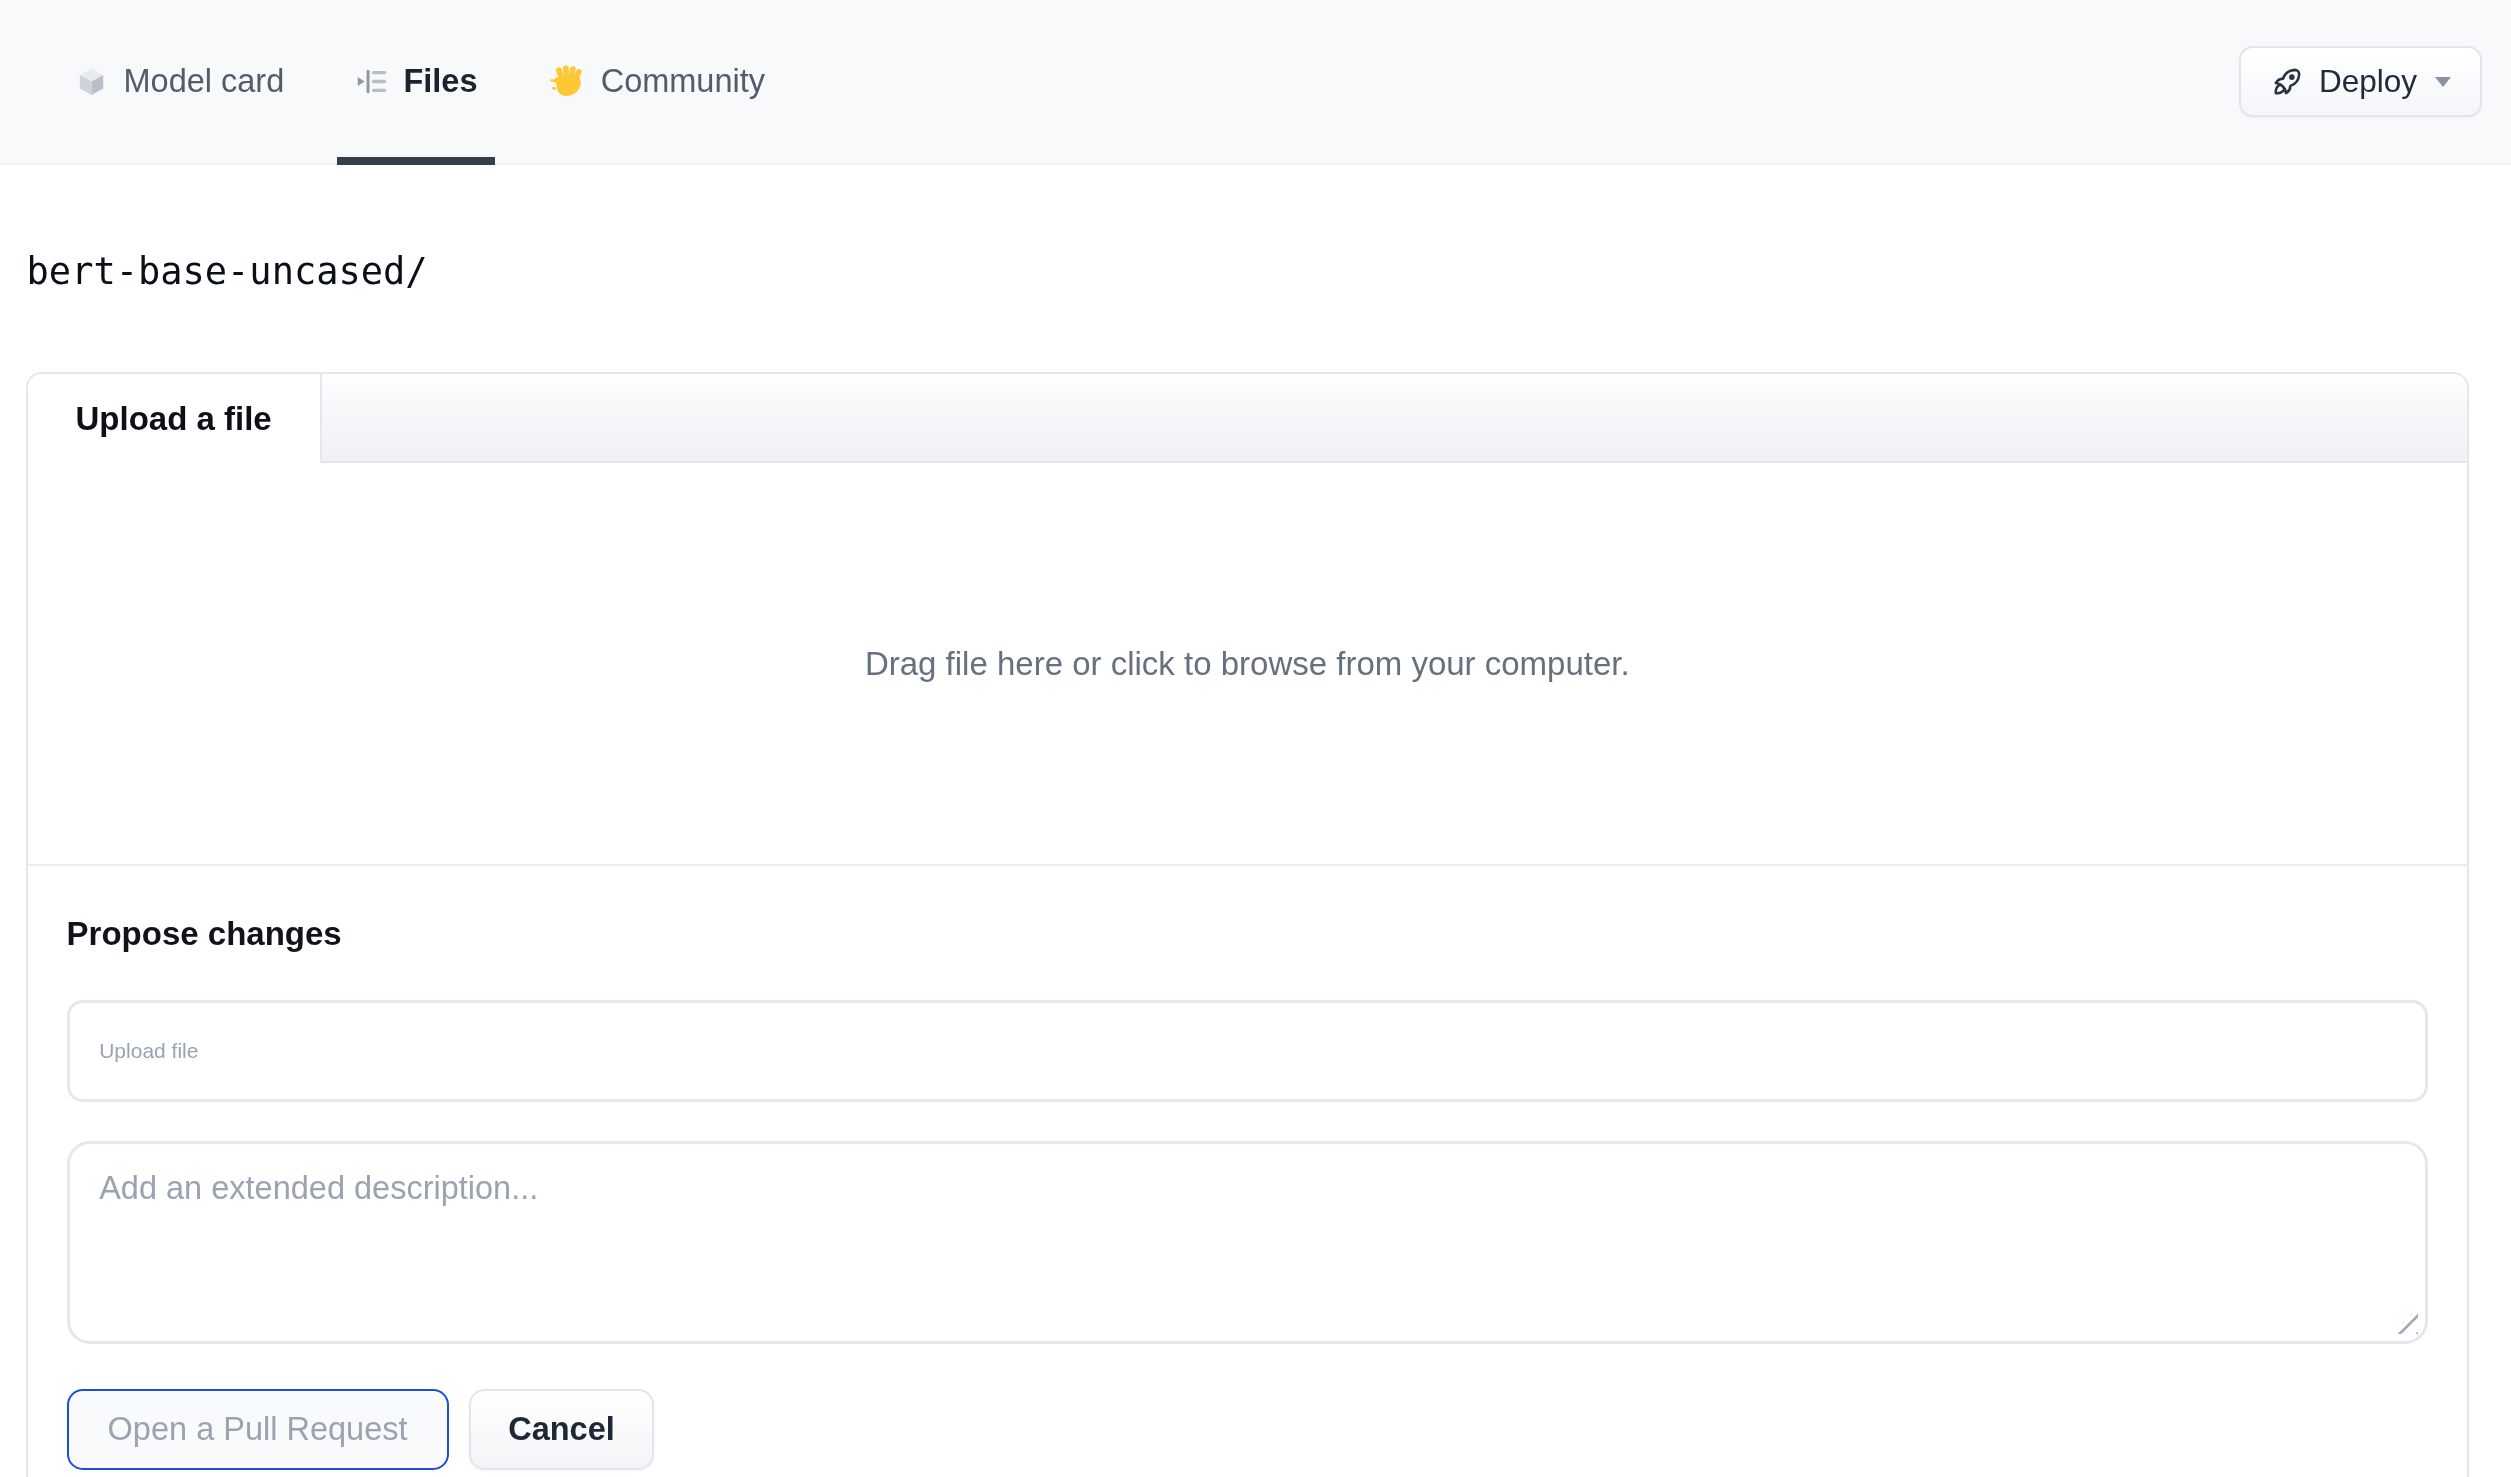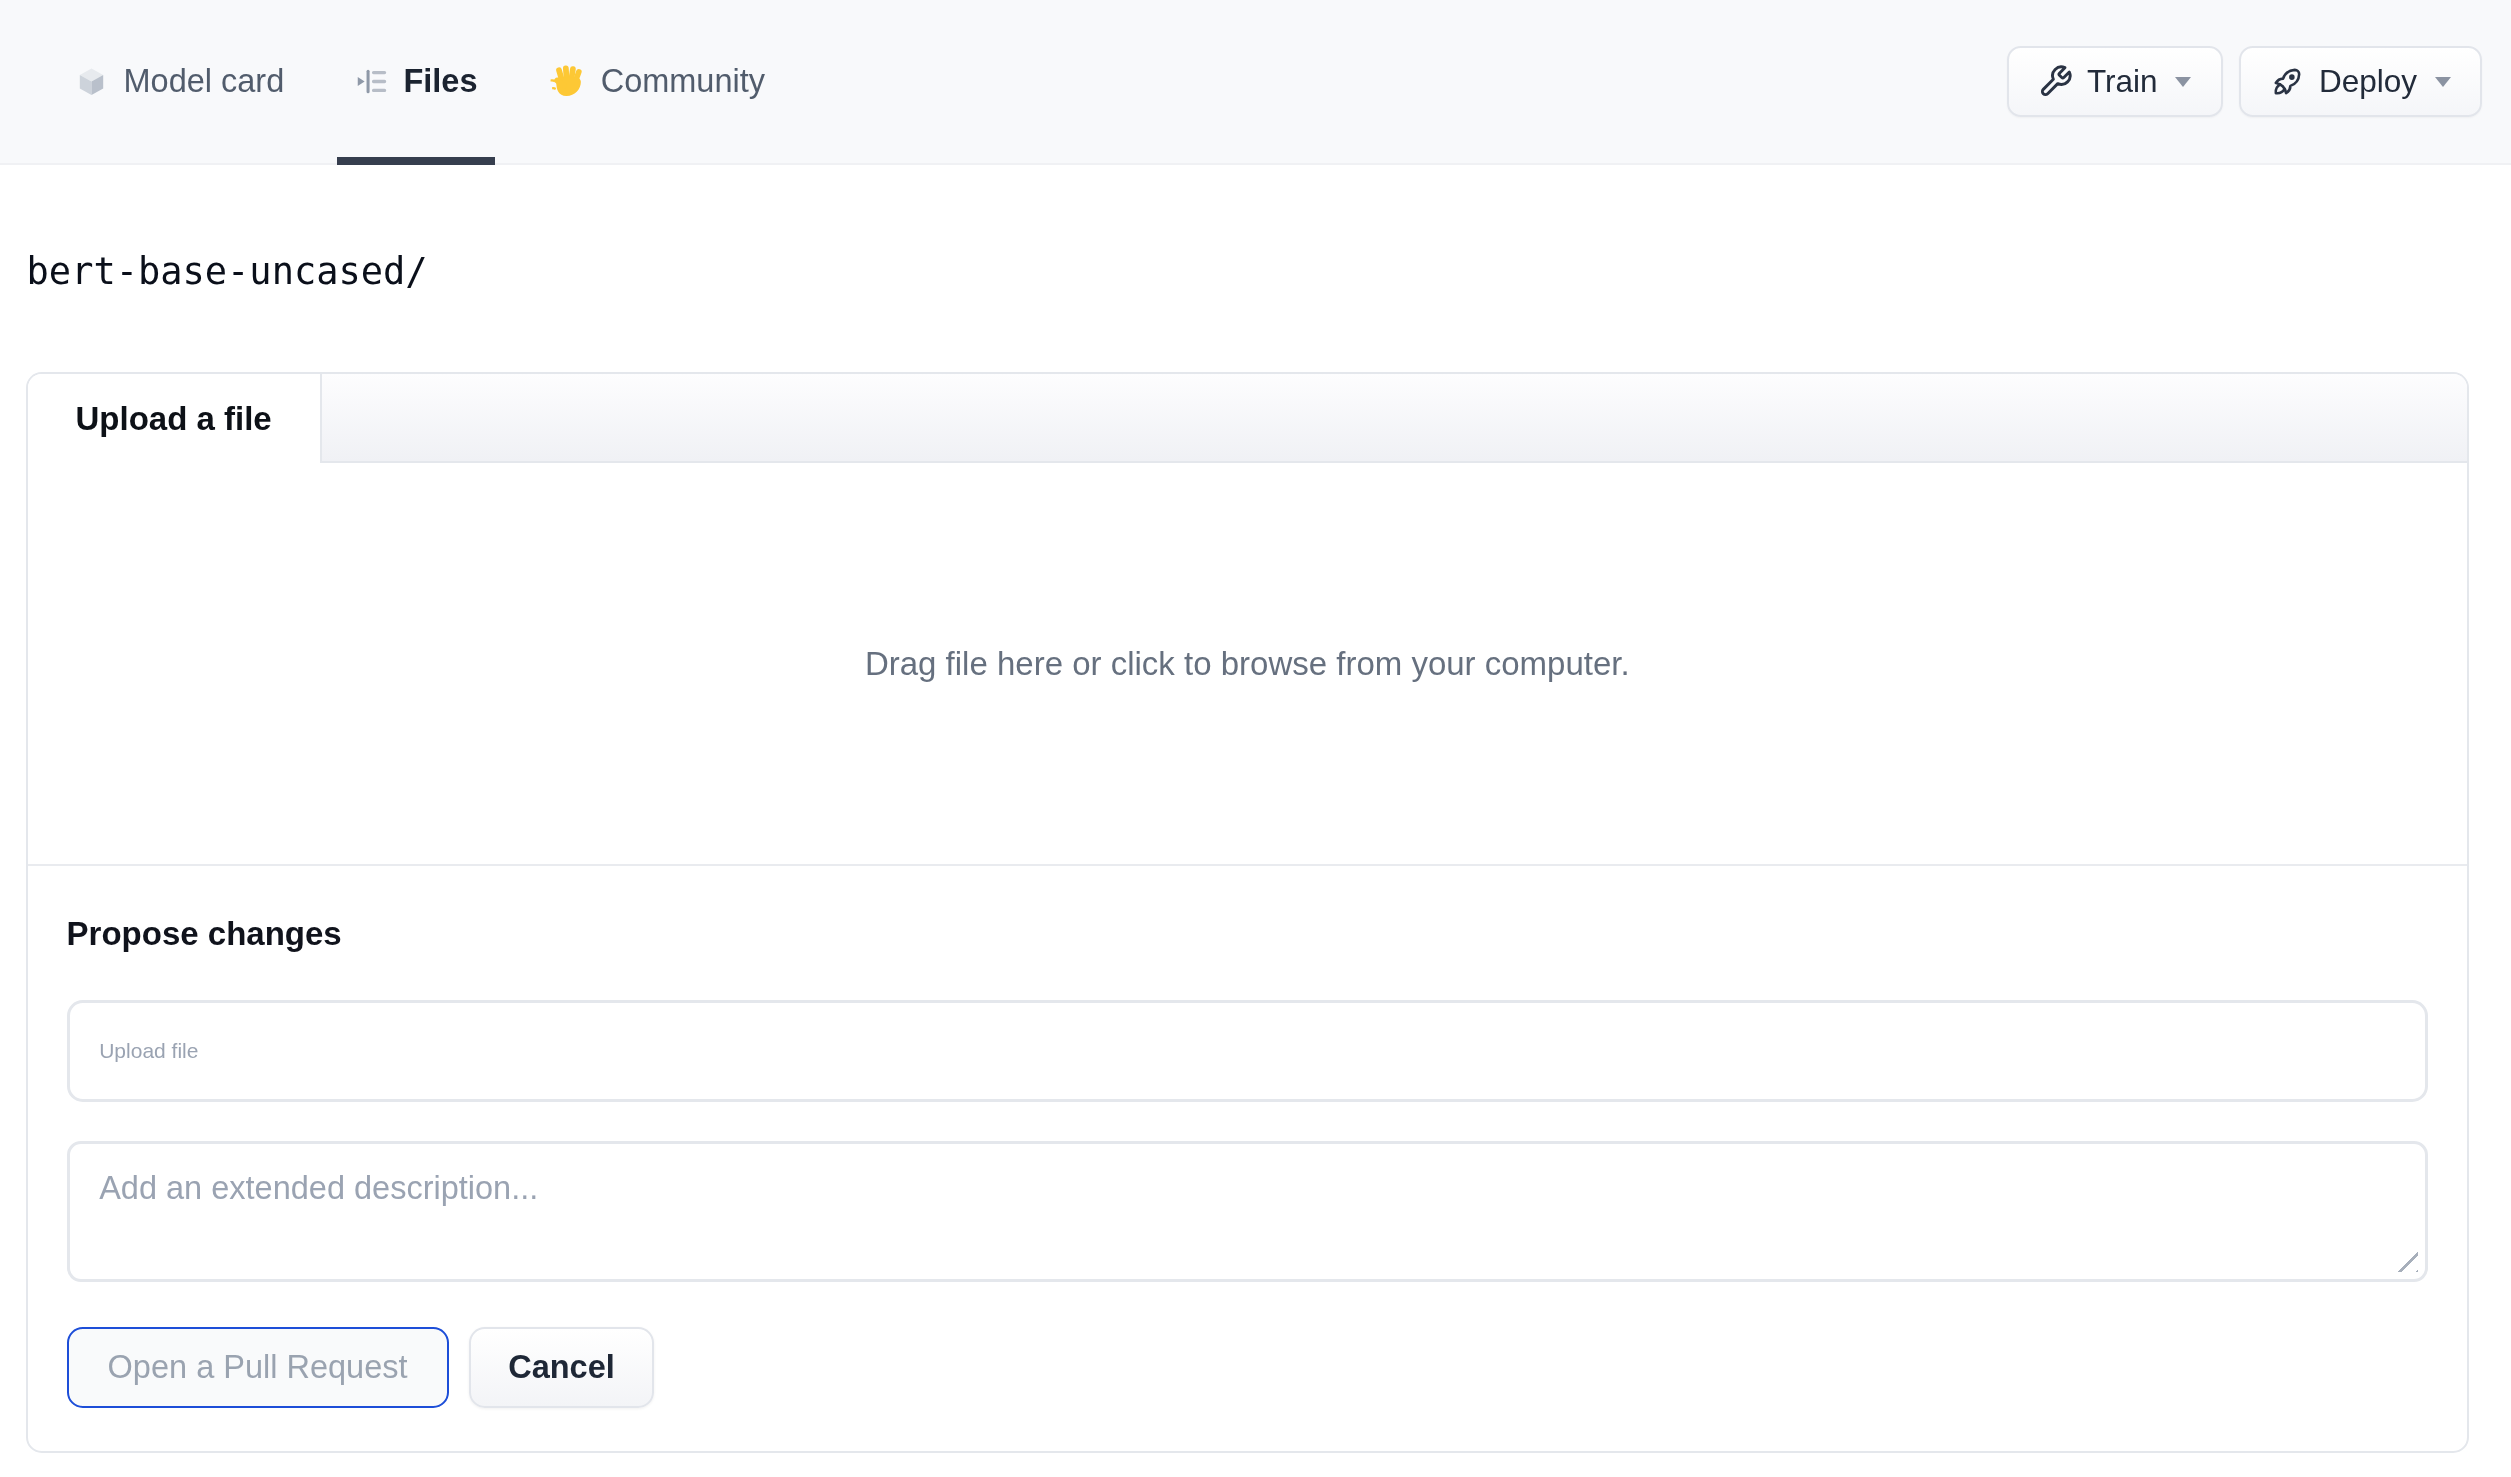--- a/index.html
+++ b/index.html
@@ -109,22 +109,22 @@
     width: 100%; height: 102px;
     border: 3px solid #e4e7ec; border-radius: 15.8px;
     padding: 0 29.6px;
     font-family: "Liberation Sans", "DejaVu Sans", sans-serif;
     font-size: 21px; color: #1f2937;
     outline: none; background: #fff;
   }
   .textarea-wrap { position: relative; margin-top: 39px; }
   .description-input {
     display: block;
-    width: 100%; height: 141px;
-    border: 3px solid #e4e7ec; border-radius: 14px;
+    width: 100%; height: 203px;
+    border: 3px solid #e4e7ec; border-radius: 23px;
     padding: 25.6px 29.6px;
     font-family: "Liberation Sans", "DejaVu Sans", sans-serif;
     font-size: 32.5px; color: #1f2937;
     outline: none; resize: none; background: #fff;
   }
   .filename-input::placeholder, .description-input::placeholder { color: #9aa3b2; }
   .resize-grip {
     position: absolute; right: 9.9px; bottom: 9.9px;
     width: 23.6px; height: 23.6px;
     background: repeating-linear-gradient(135deg,
@@ -200,29 +200,20 @@
               <rect x="5.2" y="16.8" width="14" height="5.6" rx="2.8" transform="rotate(38 12.2 19.6)"></rect>
             </g>
           </svg>
         </span>
         <span>Community</span>
       </div>
     </div>
 
     <div class="nav-right">
 
-      <button class="action-btn">
-        <span class="icon">
-          <svg viewBox="0 0 24 24" width="35" height="35" fill="none" stroke="#2a3344" stroke-width="2" stroke-linecap="round" stroke-linejoin="round">
-            <path d="M14.7 6.3a1 1 0 0 0 0 1.4l1.6 1.6a1 1 0 0 0 1.4 0l3.77-3.77a6 6 0 0 1-7.94 7.94l-6.91 6.91a2.12 2.12 0 0 1-3-3l6.91-6.91a6 6 0 0 1 7.94-7.94l-3.76 3.76z"></path>
-          </svg>
-        </span>
-        <span>Train</span>
-        <span class="caret"></span>
-      </button>
 
       <button class="action-btn">
         <span class="icon">
           <svg viewBox="0 0 24 24" width="35" height="35" fill="none" stroke="#2a3344" stroke-width="1.8" stroke-linecap="round" stroke-linejoin="round">
             <path d="M4 13a8 8 0 0 1 7 7a6 6 0 0 0 3-5a9 9 0 0 0 6-8a3 3 0 0 0-3-3a9 9 0 0 0-8 6a6 6 0 0 0-5 3"></path>
             <path d="M7 14a6 6 0 0 0-3 6a6 6 0 0 0 6-3"></path>
             <circle cx="15" cy="9" r="1"></circle>
           </svg>
         </span>
         <span>Deploy</span>

